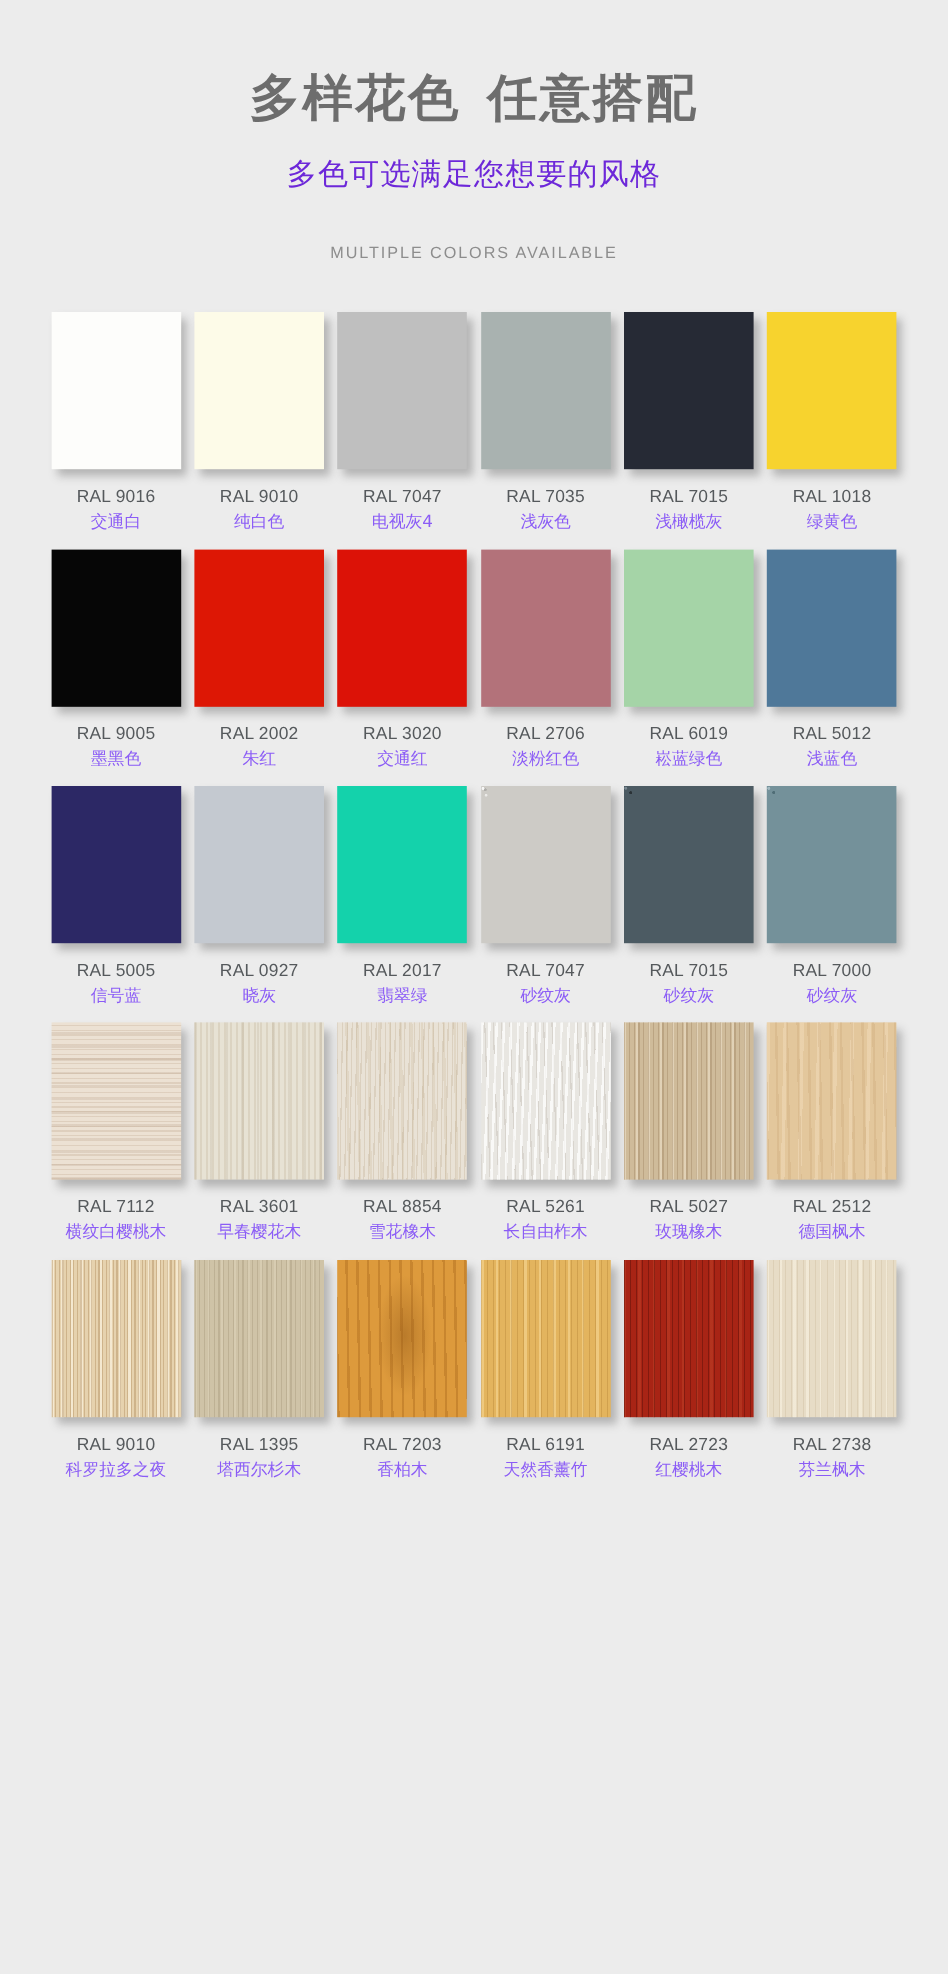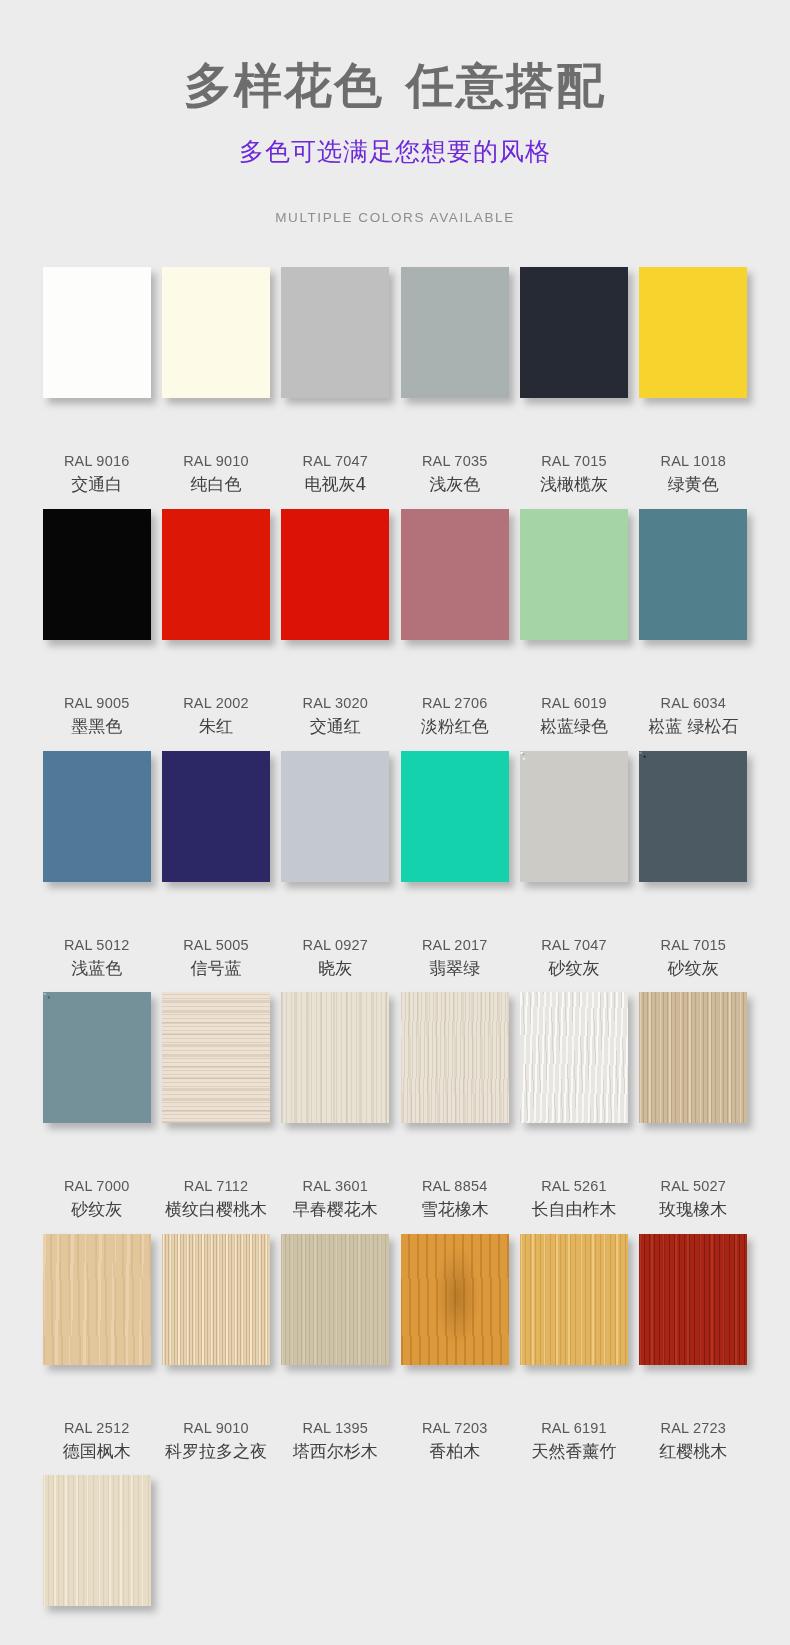--- a/index.html
+++ b/index.html
@@ -7,21 +7,21 @@
     width:790px;height:1645px;
     background:#ececec;
     font-family:"Liberation Sans","DejaVu Sans",sans-serif;
     overflow:hidden;
   }
   .page{position:relative;width:790px;height:1645px;box-sizing:border-box;}
 
   
   .header{padding-top:58px;text-align:center;}
   .title{
-    font-size:48px;font-weight:bold;color:#6d6d6d;
+    font-size:42px;font-weight:bold;color:#6d6d6d;
     letter-spacing:2px;line-height:1.15;
     font-family:"DejaVu Sans","Liberation Sans",sans-serif;
   }
   .title .gap{display:inline-block;width:22px;}
   .subtitle{
     margin-top:22px;font-size:25px;color:#6d28d9;
     letter-spacing:1px;font-weight:400;
     font-family:"DejaVu Sans","Liberation Sans",sans-serif;
   }
   .eyebrow{
@@ -34,40 +34,39 @@
     margin:42px auto 0 auto;
     width:716px;
     display:grid;
     grid-template-columns:repeat(6,1fr);
     row-gap:12px;
     column-gap:0px;
   }
   .cell{
     display:flex;flex-direction:column;align-items:center;
     width:100%;
-    gap:40px;
   }
   .chip-wrap{
     width:108px;height:131px;position:relative;
   }
   .chip{
     position:absolute;left:0;top:0;
     width:100%;height:100%;
     box-shadow:5px 6px 7px rgba(90,90,90,0.38);
     background-repeat:no-repeat;
     background-size:100% 100%;
   }
   .labels{
     margin-top:13px;text-align:center;line-height:1.45;
   }
   .code{
     font-size:14.5px;color:#55595c;letter-spacing:0.2px;white-space:nowrap;
   }
   .cname{
-    font-size:17px;color:#404040;white-space:nowrap;
+    font-size:14px;color:#8b5cf6;white-space:nowrap;
     font-family:"DejaVu Sans","Liberation Sans",sans-serif;
   }
 </style>
 </head>
 <body>
 
 <div class="page">
 
   <div class="header">
     <div class="title">
@@ -172,29 +171,20 @@
         <div class="chip-wrap">
           <div class="chip" style="background-color: rgb(165, 212, 167);"></div>
         </div>
         <div class="labels">
           <div class="code">RAL 6019</div>
           <div class="cname">崧蓝绿色</div>
         </div>
       </div>
       <div class="cell">
         <div class="chip-wrap">
-          <div class="chip" style="background-color: rgb(81, 127, 140);"></div>
-        </div>
-        <div class="labels">
-          <div class="code">RAL 6034</div>
-          <div class="cname">崧蓝 绿松石</div>
-        </div>
-      </div>
-      <div class="cell">
-        <div class="chip-wrap">
           <div class="chip" style="background-color: rgb(79, 120, 153);"></div>
         </div>
         <div class="labels">
           <div class="code">RAL 5012</div>
           <div class="cname">浅蓝色</div>
         </div>
       </div>
       <div class="cell">
         <div class="chip-wrap">
           <div class="chip" style="background-color: rgb(44, 40, 101);"></div>

